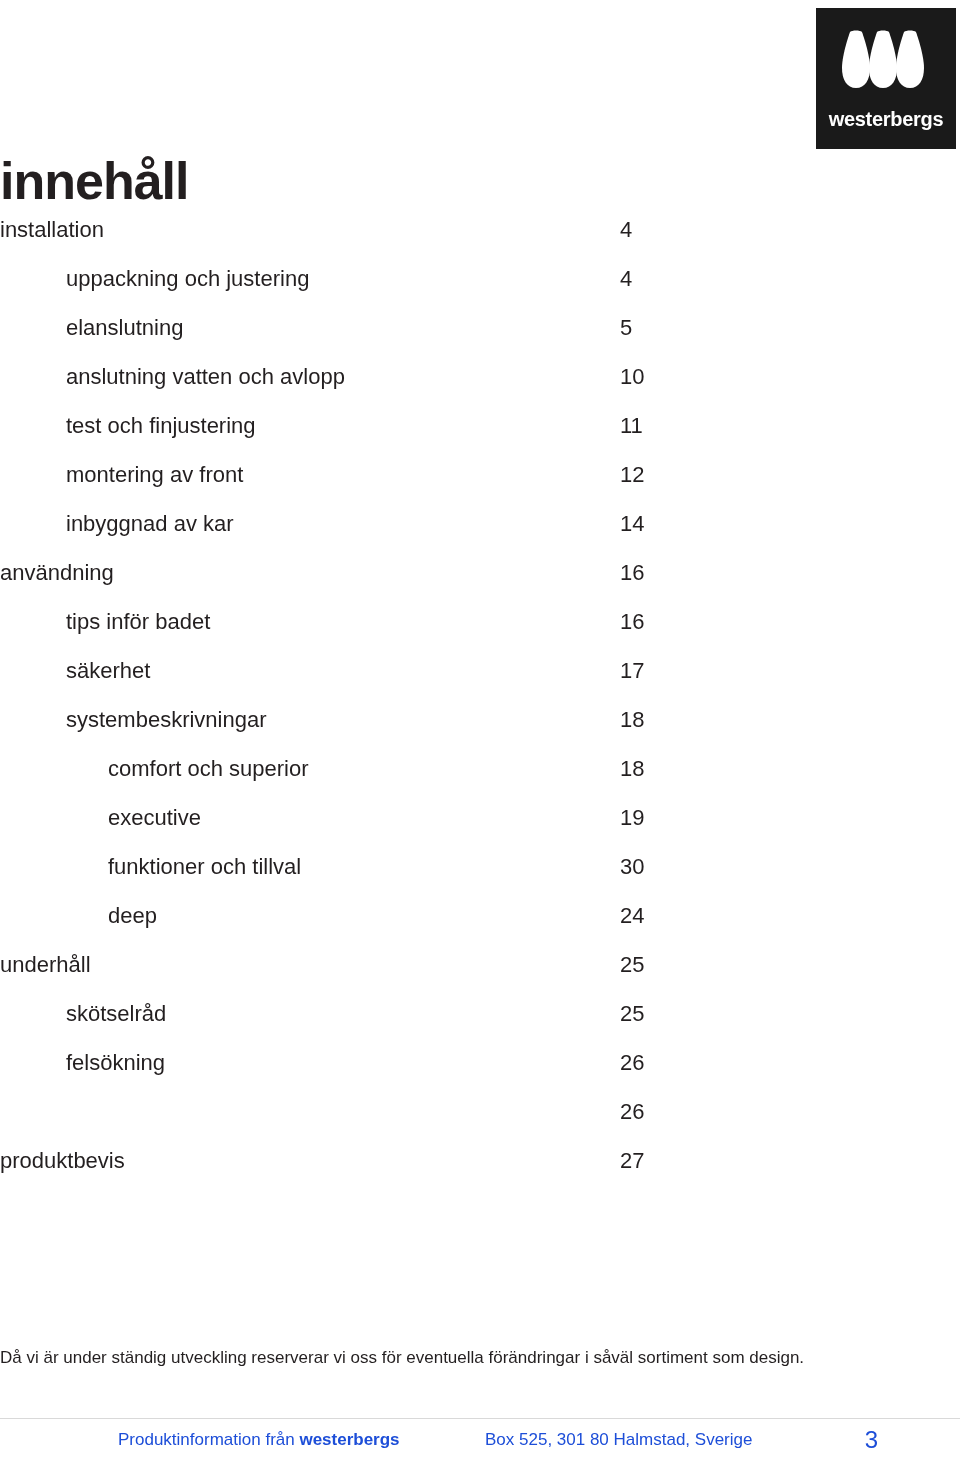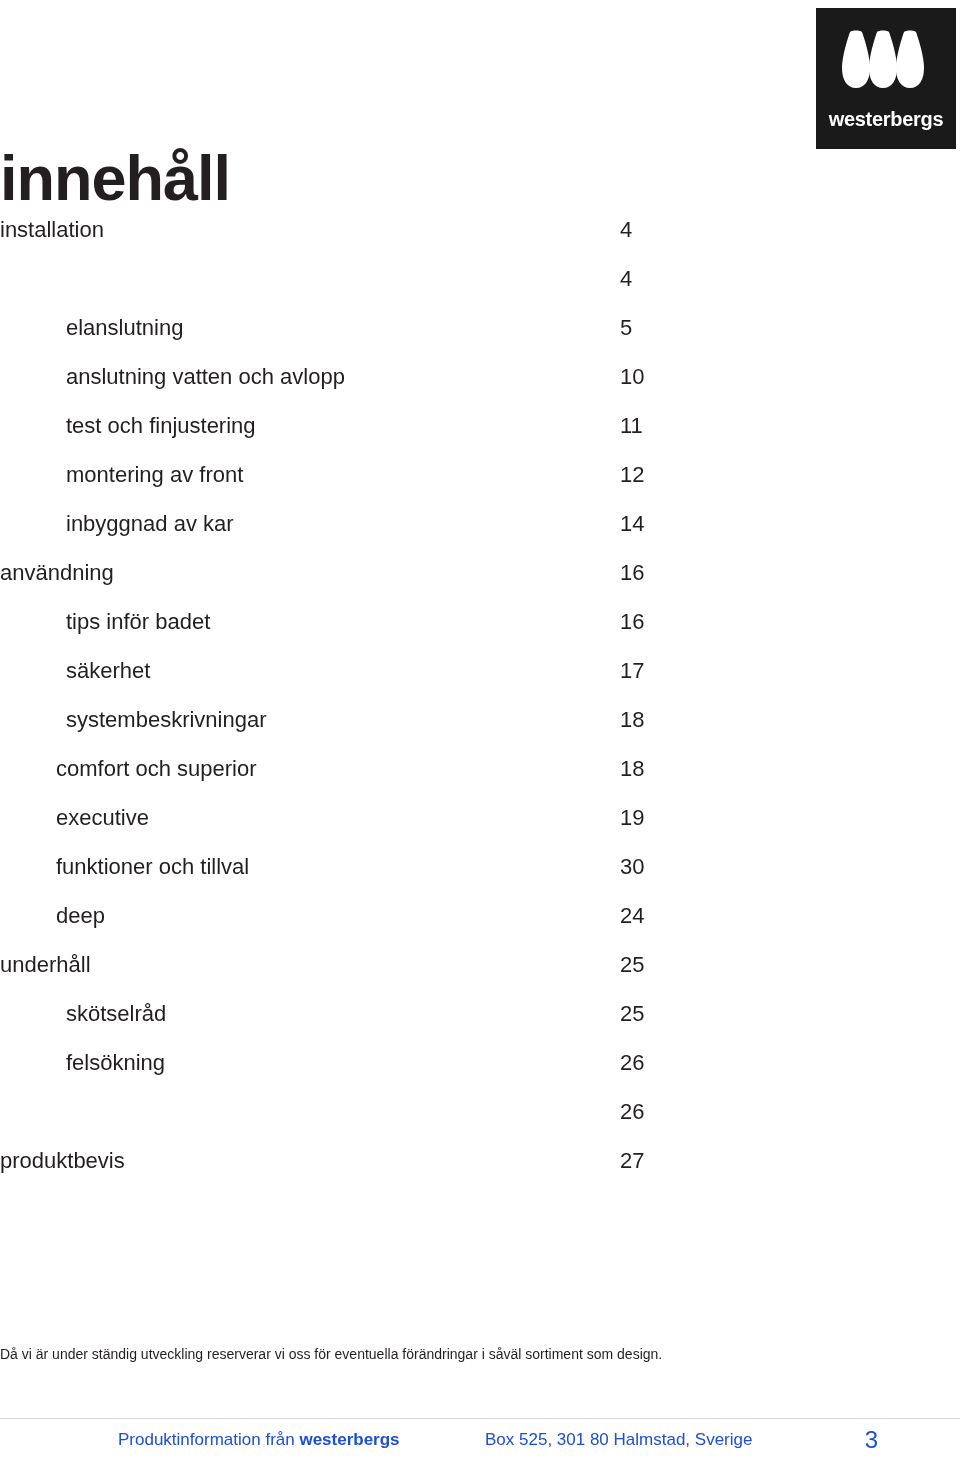--- a/index.html
+++ b/index.html
@@ -40,23 +40,23 @@
     text-align: center;
     color: #ffffff;
     font-size: 20px;
     font-weight: bold;
     letter-spacing: -0.3px;
   }
 
   
   .page-title {
     position: absolute;
-    top: 100px;
-    left: 0;
-    font-size: 63px;
+    top: 116px;
+    left: 0;
+    font-size: 52px;
     font-weight: bold;
     letter-spacing: -1px;
     color: #231f20;
   }
 
   
   .toc {
     position: absolute;
     top: 205px;
     left: 0;
@@ -74,29 +74,29 @@
   }
   .toc-page {
     position: absolute;
     right: 0;
     top: 0;
     width: 40px;
     text-align: left;
   }
   .lvl0 .toc-label { padding-left: 0px; }
   .lvl1 .toc-label { padding-left: 66px; }
-  .lvl2 .toc-label { padding-left: 56px; }
+  .lvl2 .toc-label { padding-left: 108px; }
 
   
   .disclaimer {
     position: absolute;
     top: 1325px;
     left: 0;
     width: 940px;
-    font-size: 14px;
+    font-size: 17px;
     line-height: 31px;
     color: #231f20;
   }
 
   
   .footer-rule {
     position: absolute;
     left: 0;
     top: 1418px;
     width: 960px;
@@ -151,20 +151,21 @@
 <h1 class="page-title">innehåll</h1>
 
 <div class="toc">
 
   <div class="toc-row lvl0">
     <span class="toc-label">installation</span>
     <span class="toc-page">4</span>
   </div>
 
   <div class="toc-row lvl1">
+    <span class="toc-label">uppackning och justering</span>
     <span class="toc-page">4</span>
   </div>
 
   <div class="toc-row lvl1">
     <span class="toc-label">elanslutning</span>
     <span class="toc-page">5</span>
   </div>
 
   <div class="toc-row lvl1">
     <span class="toc-label">anslutning vatten och avlopp</span>

